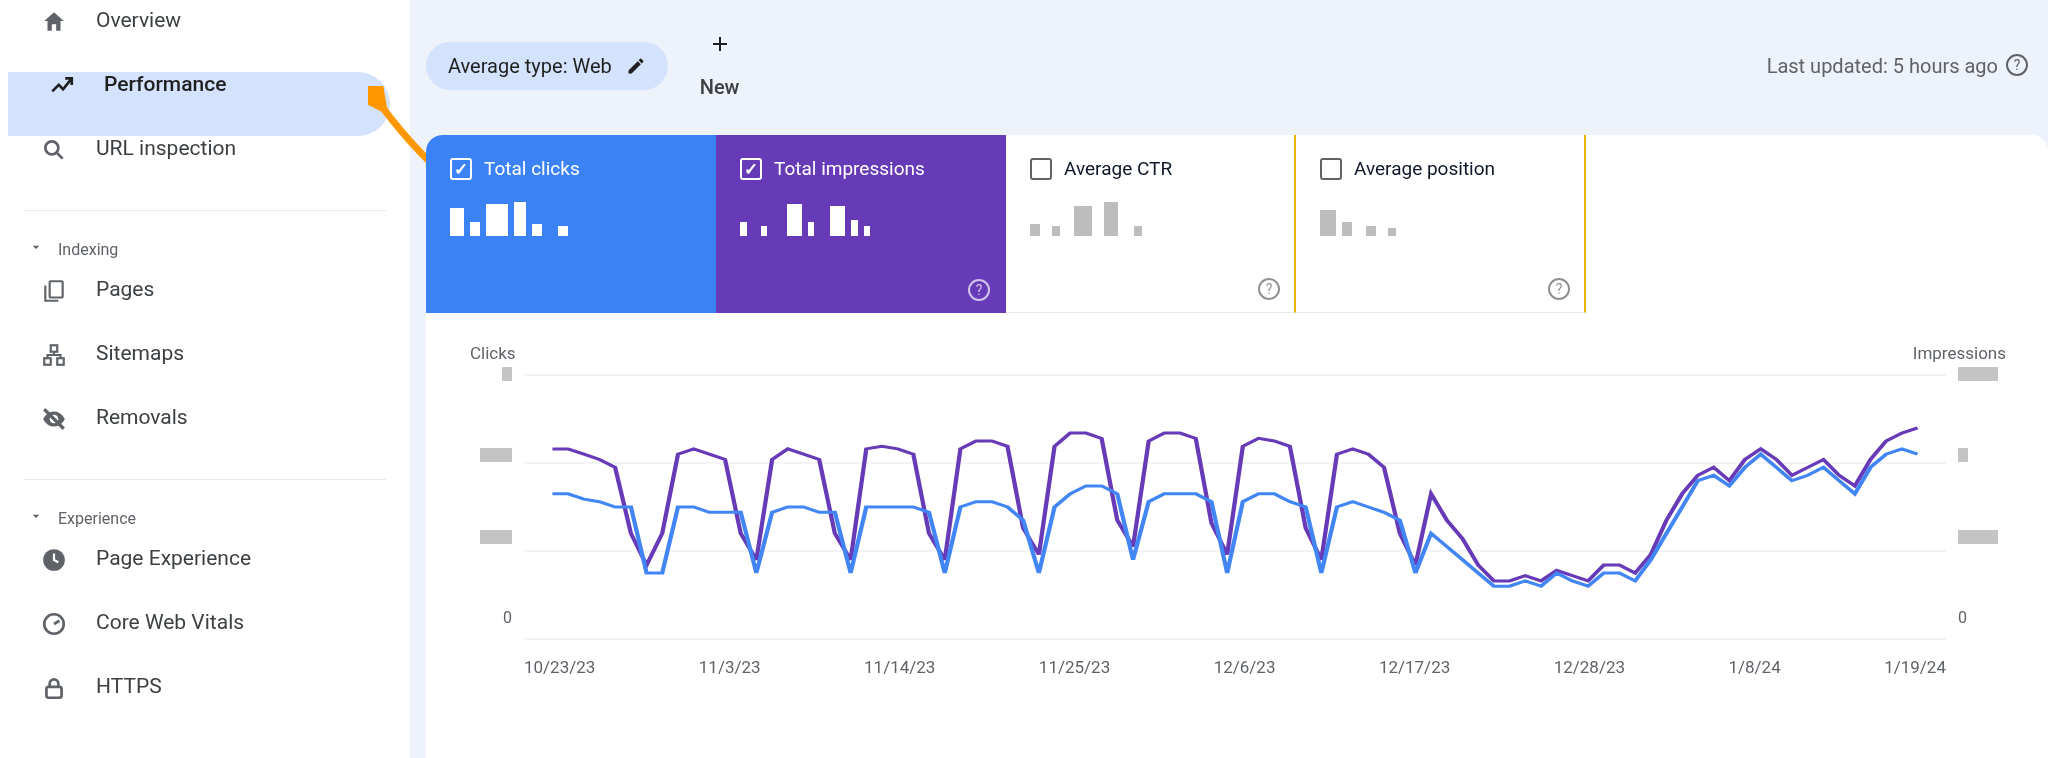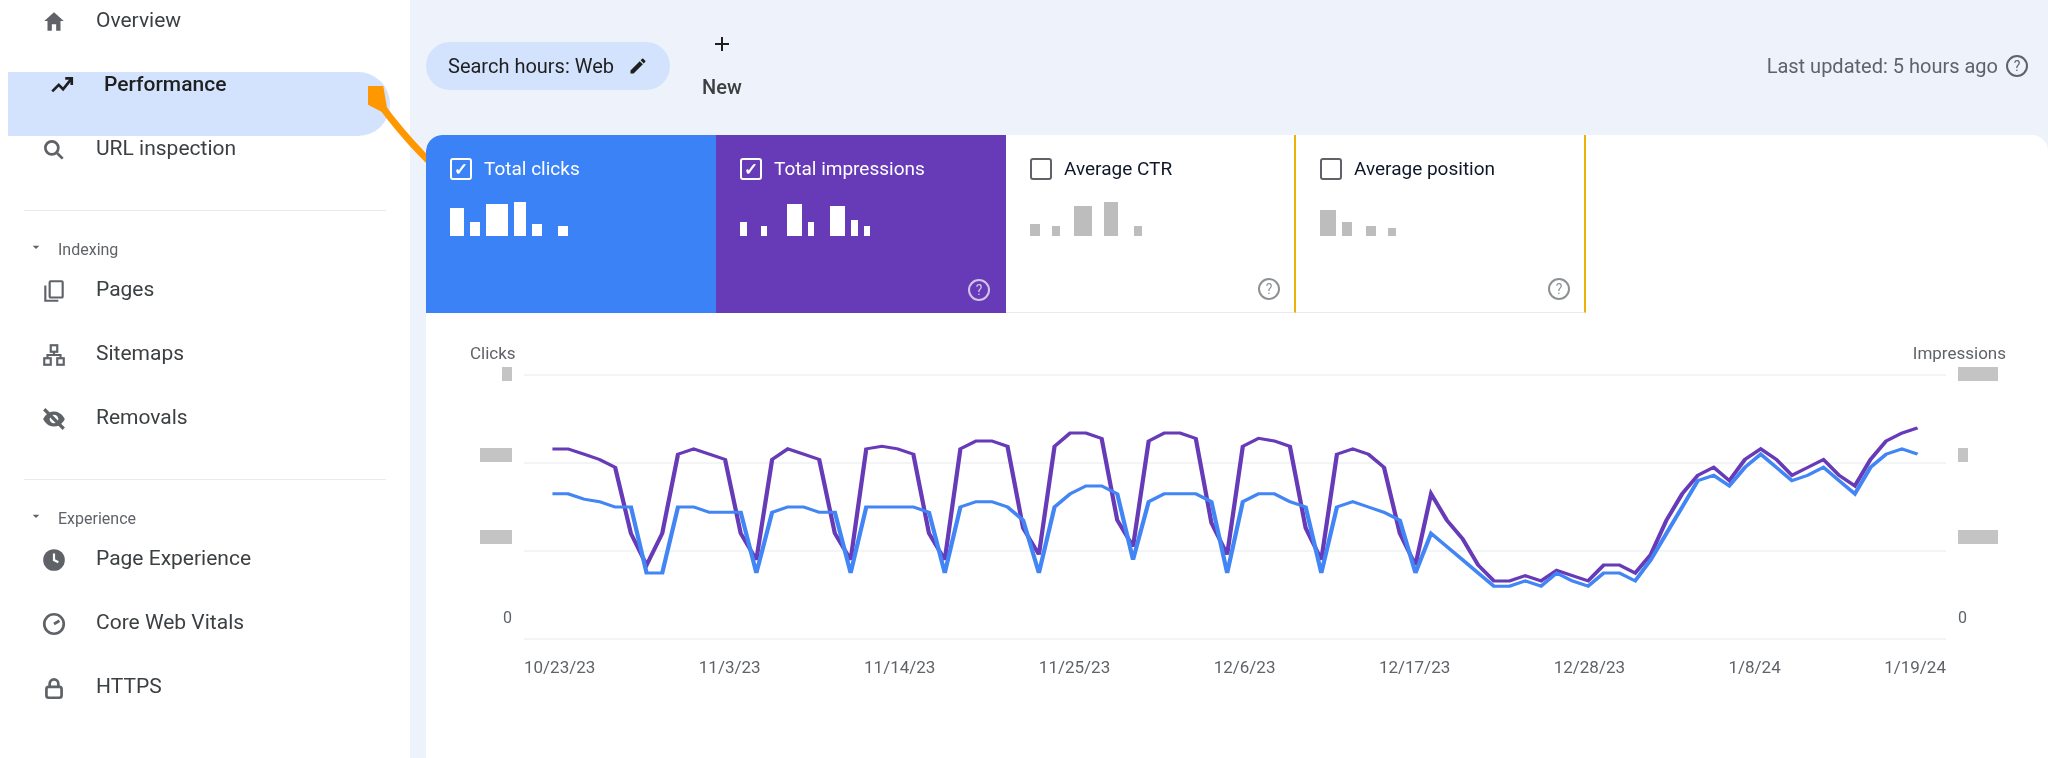--- a/index.html
+++ b/index.html
@@ -89,21 +89,21 @@
     font-size: 20px;
     cursor: pointer;
     font-weight: 500;
     flex-direction: column;
   }
   .topbar-spacer { flex: 1; }
   .last-updated {
     color: #5f6368;
     font-size: 20px;
     display: flex;
-    align-items: center;
+    align-items: flex-start;
     gap: 8px;
     padding-right: 4px;
   }
 
   
   .card {
     background: #fff;
     border-radius: 16px 16px 0 0;
     margin: 0 0 0 16px;
     padding-bottom: 20px;
@@ -329,21 +329,21 @@
           <path d="M8 0L0 4l8 4z" fill="#ff9800"></path>
         </marker>
       </defs>
     <path d="M100 110 Q 50 70 12 18" stroke="#ff9800" stroke-width="7" fill="none" marker-end="url(#ah)"></path>
   </svg>
 </div>
 
 <main class="main">
   <div class="topbar">
     <div class="chip">
-      <span>Search hours: Web</span>
+      <span>Average type: Web</span>
       <span class="edit">
         <svg viewBox="0 0 24 24" width="20" height="20" fill="#1f1f1f">
             <path d="M3 17.25V21h3.75L17.81 9.94l-3.75-3.75L3 17.25zM20.71 7.04a1 1 0 000-1.41l-2.34-2.34a1 1 0 00-1.41 0l-1.83 1.83 3.75 3.75 1.83-1.83z"></path>
           </svg>
       </span>
     </div>
     <div class="new-btn">
       <span>
         <svg viewBox="0 0 24 24" width="24" height="24" fill="#1f1f1f">
             <path d="M19 13h-6v6h-2v-6H5v-2h6V5h2v6h6v2z"></path>

